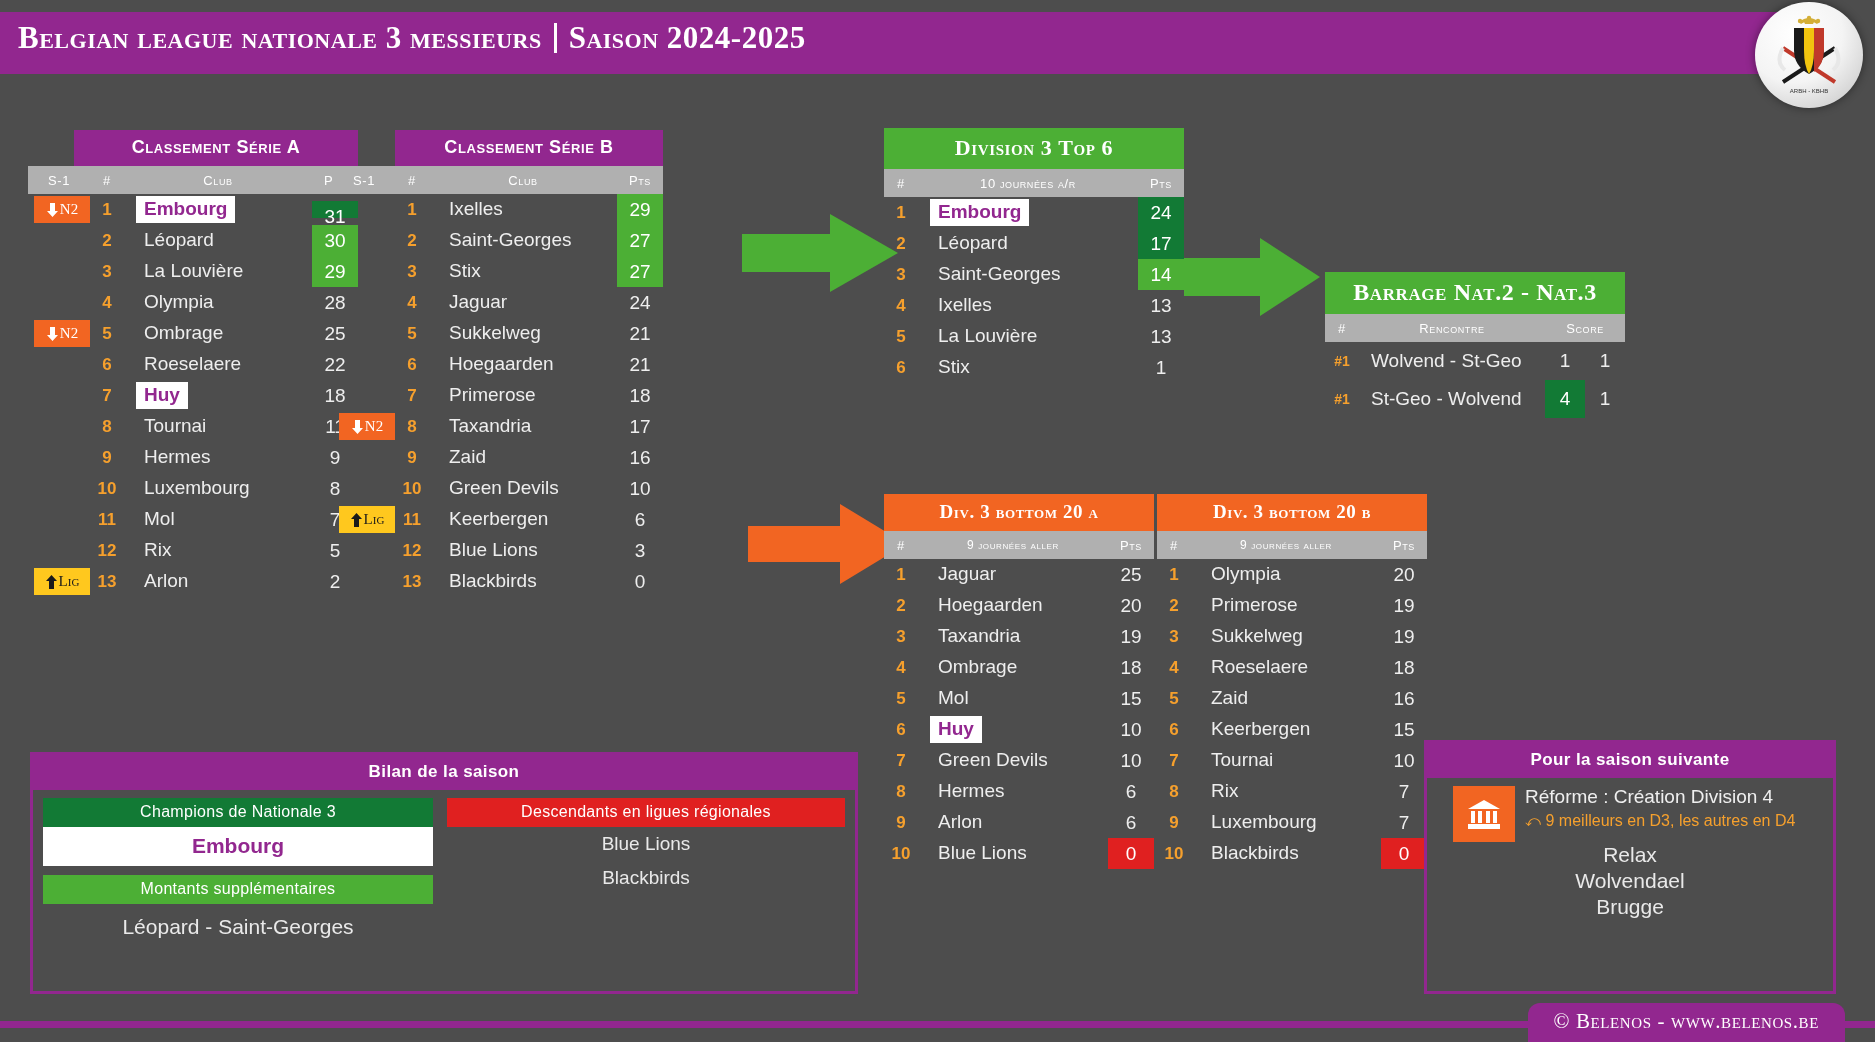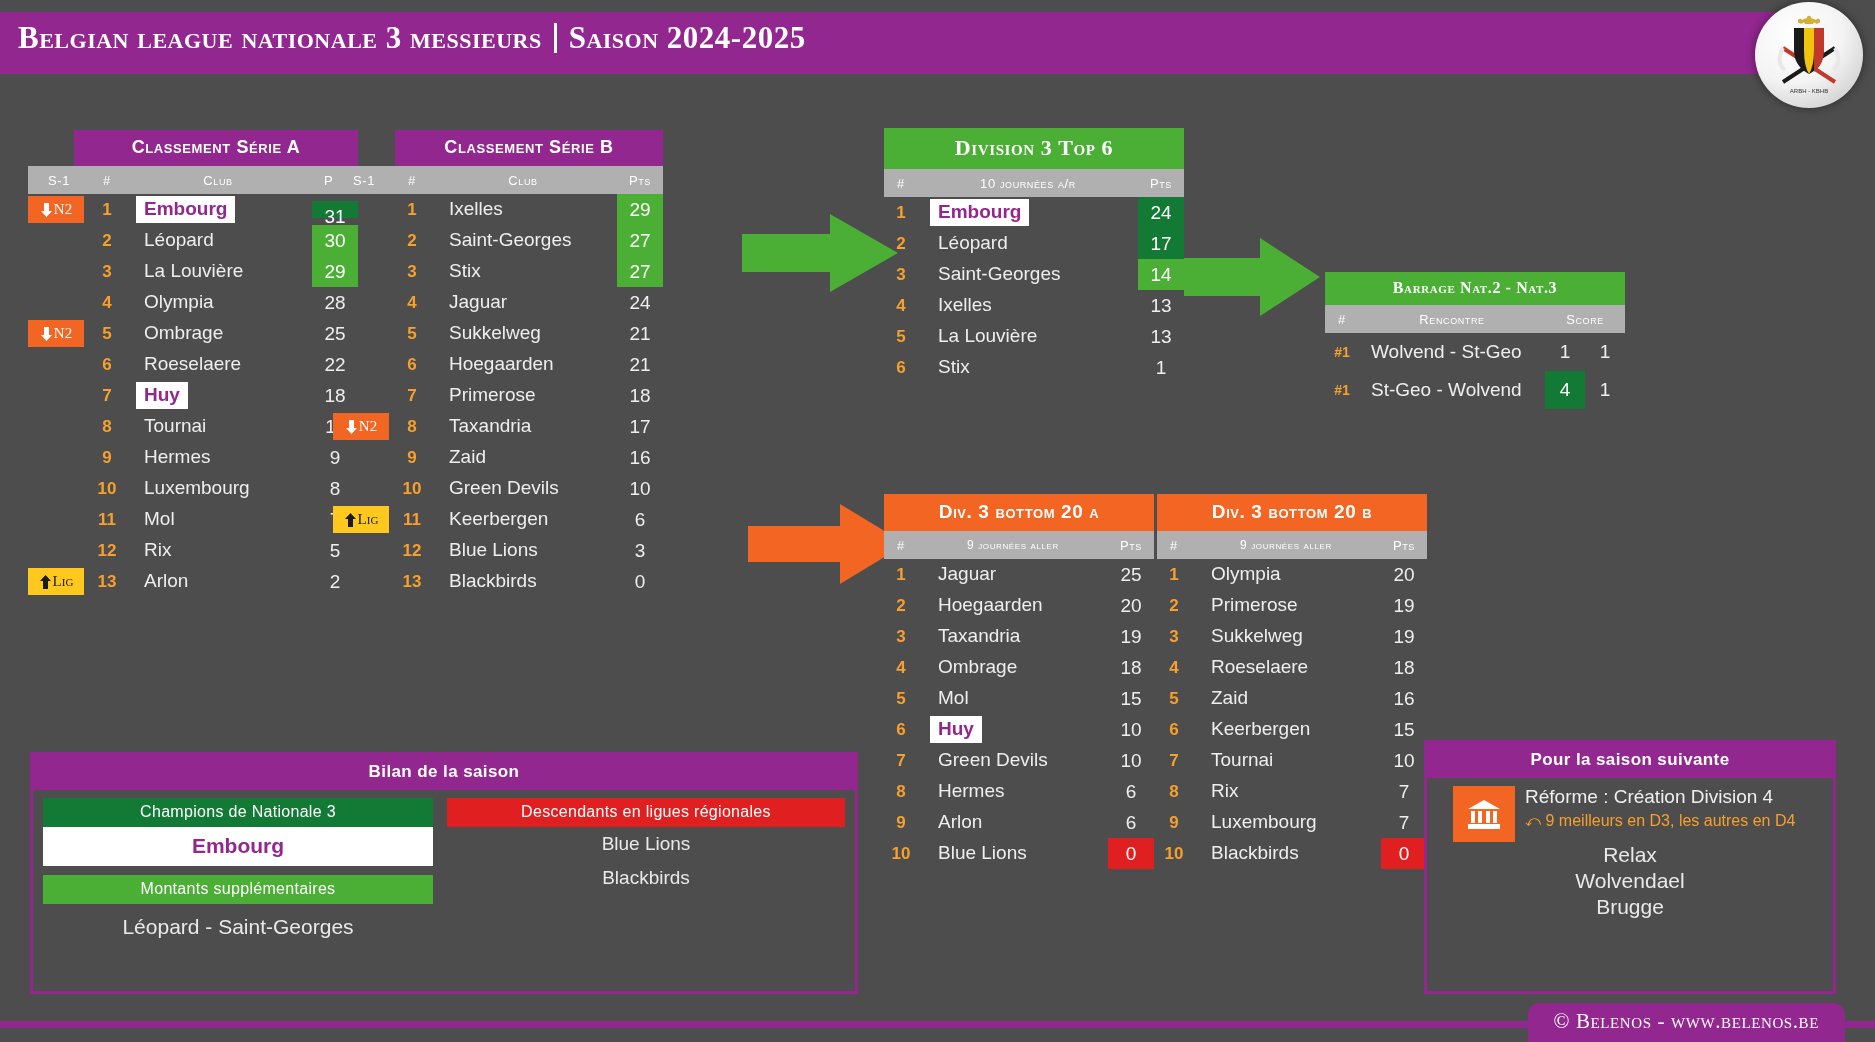--- a/index.html
+++ b/index.html
@@ -32,27 +32,27 @@
   }
   
   .card{ position:absolute; }
   .card-title{
     color:#fff; font-weight:bold; text-align:center;
     font-size:18px; padding:7px 0 8px 0;
     font-variant:small-caps; letter-spacing:.6px;
   }
   .title-purple{ background:#92278f; }
   .title-green{ background:#4caf35; font-family:"Liberation Serif",serif; font-size:22px;}
-  .title-orange{ background:#f26522; font-family:Liberation Sans, sans-serif; font-size:19px;}
+  .title-orange{ background:#f26522; font-family:Liberation Serif, serif; font-size:19px;}
   .subhead{
     background:#b0b0b0; color:#ffffff; display:flex; align-items:center;
     height:28px; font-size:13px; font-variant:small-caps; letter-spacing:.6px;
   }
   .row{ display:flex; align-items:center; height:31px; font-size:19px; color:#eeeeee; }
-  .c-s1{ width:62px; text-align:left; }
+  .c-s1{ width:62px; text-align:right; }
   .c-rank{ width:34px; text-align:center; color:#f6a02d; font-weight:bold; font-size:17px;}
   .c-club{ flex:1; padding-left:12px; }
   .c-pts{ width:46px; text-align:center; }
   .sub-s1{ width:62px; text-align:center; }
   .sub-rank{ width:34px; text-align:center; }
   .sub-club{ flex:1; text-align:center; }
   .sub-pts{ width:46px; text-align:center; }
 
   .clubcell{ display:inline-block; padding:2px 8px 3px 8px; }
   .hl-white{ background:#ffffff; color:#92278f; font-weight:bold; }
@@ -397,21 +397,21 @@
         <span class="c-pts"><span>1</span></span>
       </div>
     </div>
 </div>
 
 <svg class="arrow" style="left:1184px; top:232px;" width="140" height="90">
   <path d="M0,26 H76 V6 L136,45 L76,84 V64 H0 Z" fill="#4caf35"></path>
 </svg>
 
 <div class="card" id="card-barrage" style="left:1325px; top:272px; width:300px;">
-  <div class="card-title title-green" style="font-size:16px;">Barrage Nat.2 - Nat.3</div>
+  <div class="card-title title-green" style="font-size:24px;">Barrage Nat.2 - Nat.3</div>
   <div class="subhead">
     <span class="sub-rank">#</span>
     <span class="sub-club">Rencontre</span>
     <span class="sub-pts" style="width:80px;">Score</span>
   </div>
   <div id="barrage-body">
       <div class="row" style="height:38px;">
         <span class="c-rank" style="font-size:14px;">#1</span>
         <span class="c-club">Wolvend - St-Geo</span>
         <span style="width:40px;text-align:center;"><span>1</span></span>

